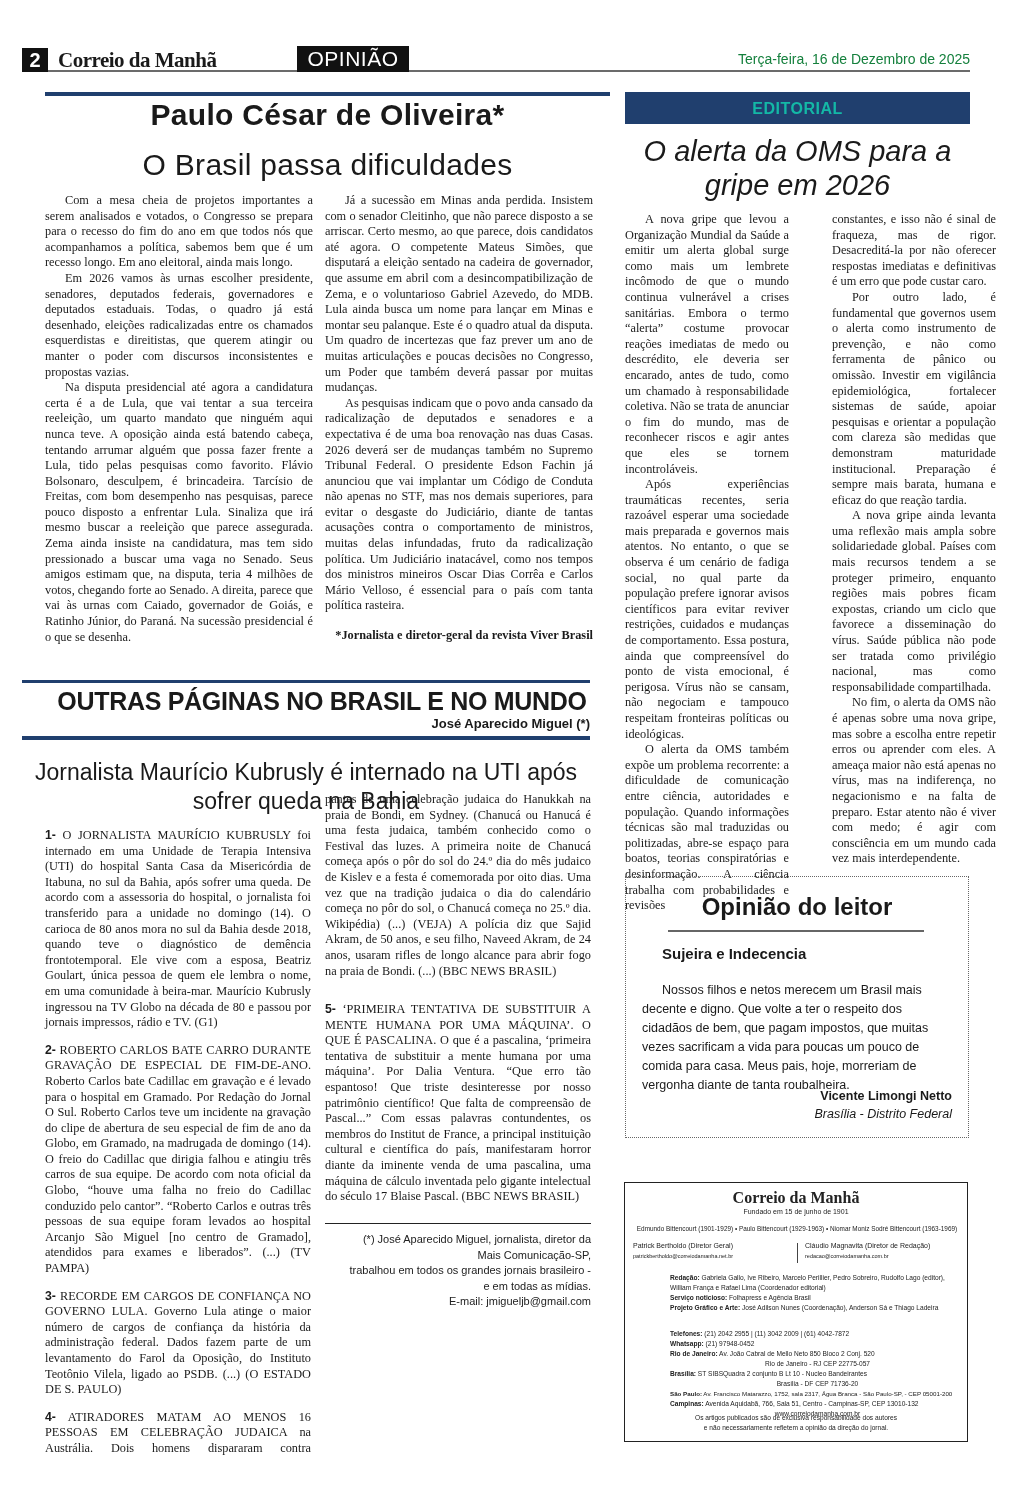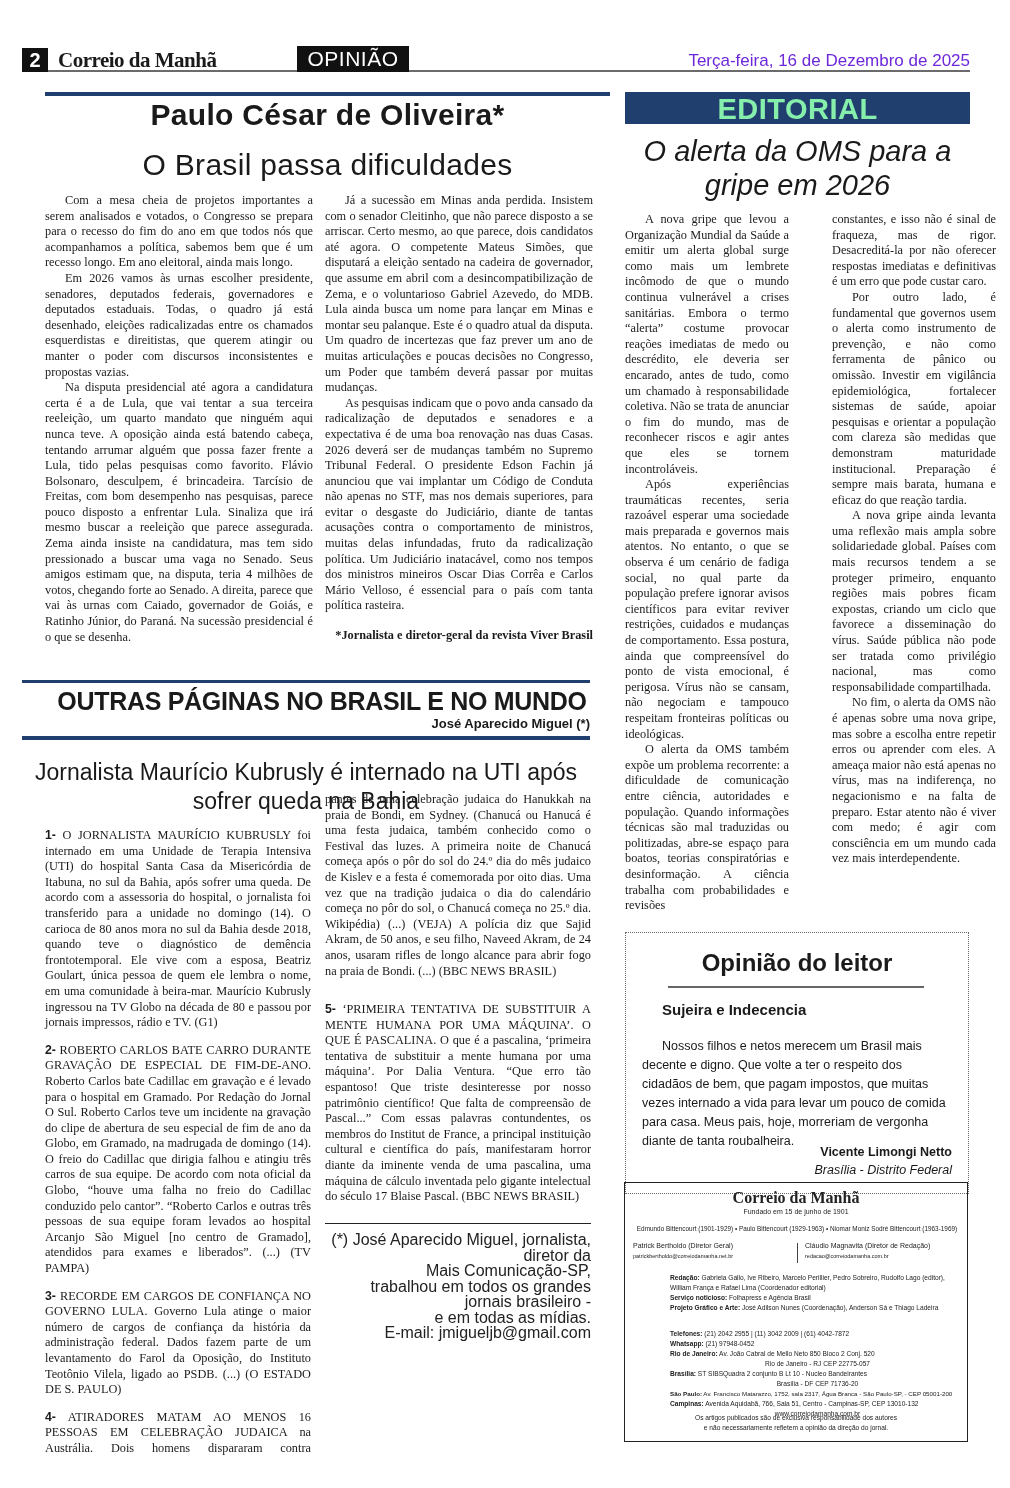--- a/index.html
+++ b/index.html
@@ -4,48 +4,48 @@
 <style>
   * { box-sizing: border-box; margin: 0; padding: 0; }
   html, body { width: 1010px; height: 1488px; background: #ffffff; overflow: hidden; }
   body { position: relative; color: #1a1a1a; font-family: "Liberation Serif", serif; }
 
   
   .masthead { position: absolute; left: 22px; top: 46px; width: 948px; height: 26px; border-bottom: 2px solid #6b6b6b; }
   .page-num { position: absolute; left: 0; top: 2px; width: 26px; height: 24px; background: #111; color: #fff; font-family: "Liberation Sans", sans-serif; font-weight: bold; font-size: 20px; text-align: center; line-height: 24px; }
   .brand { position: absolute; left: 36px; top: 2px; font-family: "Liberation Serif", serif; font-weight: bold; font-size: 21px; letter-spacing: -0.5px; line-height: 24px; }
   .section-tag { position: absolute; left: 275px; top: 0; width: 112px; height: 26px; background: #111; color: #fff; font-family: "Liberation Sans", sans-serif; font-size: 21px; line-height: 26px; text-align: center; letter-spacing: 0.5px; }
-  .date { position: absolute; right: 0; top: 5px; font-family: "Liberation Sans", sans-serif; font-size: 17px; color: #6d28d9; }
+  .date { position: absolute; right: 0; top: 5px; font-family: "Liberation Sans", sans-serif; font-size: 14px; color: #15803d; }
 
   
   .rule-blue { position: absolute; height: 4px; background: #203f6e; }
   .author-title { position: absolute; left: 45px; top: 98px; width: 565px; text-align: center; font-family: "Liberation Sans", sans-serif; font-size: 30px; font-weight: bold; letter-spacing: 0.3px; }
   .op-headline { position: absolute; left: 45px; top: 148px; width: 565px; text-align: center; font-family: "Liberation Sans", sans-serif; font-size: 30px; letter-spacing: 0.3px; }
 
   .col { position: absolute; font-family: "Liberation Serif", serif; font-size: 12.3px; line-height: 15.6px; text-align: justify; hyphens: auto; }
   .col p { text-indent: 20px; }
   .signature { font-weight: bold; text-align: right; margin-top: 14px; text-indent: 0 !important; }
 
   
-  .editorial-banner { position: absolute; left: 625px; top: 92px; width: 345px; height: 32px; background: #203f6e; color: #86efac; font-family: "Liberation Sans", sans-serif; font-weight: bold; font-size: 29px; line-height: 34px; text-align: center; letter-spacing: 0.5px; }
+  .editorial-banner { position: absolute; left: 625px; top: 92px; width: 345px; height: 32px; background: #203f6e; color: #14b8a6; font-family: "Liberation Sans", sans-serif; font-weight: bold; font-size: 16px; line-height: 34px; text-align: center; letter-spacing: 0.5px; }
   .editorial-headline { position: absolute; left: 625px; top: 134px; width: 345px; text-align: center; font-family: "Liberation Sans", sans-serif; font-size: 29px; line-height: 34px; font-style: italic; }
 
   
   .outras-title { position: absolute; left: 38px; top: 687px; width: 568px; text-align: center; font-family: "Liberation Sans", sans-serif; font-weight: bold; font-size: 25px; letter-spacing: -0.3px; }
   .outras-author { position: absolute; right: 420px; top: 716px; font-family: "Liberation Sans", sans-serif; font-weight: bold; font-size: 13px; }
   .news-headline { position: absolute; left: 22px; top: 758px; width: 568px; text-align: center; font-family: "Liberation Sans", sans-serif; font-size: 23px; line-height: 29px; }
 
   .news { margin-bottom: 12px; }
   .news .num { font-family: "Liberation Sans", sans-serif; font-weight: bold; }
 
   .footnote-rule { height: 1.5px; background: #222; margin: 10px 0 8px 0; }
-  .footnote { font-family: "Liberation Sans", sans-serif; font-size: 16px; line-height: 15.5px; text-align: right; color: #222; }
+  .footnote { font-family: "Liberation Sans", sans-serif; font-size: 11px; line-height: 15.5px; text-align: right; color: #222; }
 
   
-  .leitor-box { position: absolute; left: 625px; top: 932px; width: 344px; height: 262px; border: 1px dotted #666; }
+  .leitor-box { position: absolute; left: 625px; top: 876px; width: 344px; height: 262px; border: 1px dotted #666; }
   .leitor-title { position: absolute; left: 0; top: 16px; width: 100%; text-align: center; font-family: "Liberation Sans", sans-serif; font-weight: bold; font-size: 24px; }
   .leitor-rule { position: absolute; left: 42px; top: 53px; width: 256px; height: 2px; background: #666; }
   .leitor-sub { position: absolute; left: 36px; top: 68px; font-family: "Liberation Sans", sans-serif; font-weight: bold; font-size: 15px; text-align: right; }
   .leitor-text { position: absolute; left: 16px; top: 104px; width: 310px; font-family: "Liberation Sans", sans-serif; font-size: 12.5px; line-height: 19px; }
   .leitor-text p { text-indent: 20px; }
   .leitor-name { position: absolute; right: 16px; top: 212px; font-family: "Liberation Sans", sans-serif; font-weight: bold; font-size: 12.5px; }
   .leitor-place { position: absolute; right: 16px; top: 230px; font-family: "Liberation Sans", sans-serif; font-style: italic; font-size: 12.5px; }
 
   
   .exp-box { position: absolute; left: 624px; top: 1182px; width: 344px; height: 260px; border: 1.5px solid #222; font-family: "Liberation Sans", sans-serif; font-size: 6.6px; line-height: 10px; color: #222; }
@@ -142,21 +142,21 @@
     <div>e em todas as mídias.</div>
     <div>E-mail: jmigueljb@gmail.com</div>
   </div>
 </div>
 
 <div class="leitor-box">
   <div class="leitor-title">Opinião do leitor</div>
   <div class="leitor-rule"></div>
   <div class="leitor-sub">Sujeira e Indecencia</div>
   <div class="leitor-text">
-    <p>Nossos filhos e netos merecem um Brasil mais decente e digno. Que volte a ter o respeito dos cidadãos de bem, que pagam impostos, que muitas vezes internado a vida para levar um pouco de comida para casa. Meus pais, hoje, morreriam de vergonha diante de tanta roubalheira.</p>
+    <p>Nossos filhos e netos merecem um Brasil mais decente e digno. Que volte a ter o respeito dos cidadãos de bem, que pagam impostos, que muitas vezes sacrificam a vida para poucas um pouco de comida para casa. Meus pais, hoje, morreriam de vergonha diante de tanta roubalheira.</p>
   </div>
   <div class="leitor-name">Vicente Limongi Netto</div>
   <div class="leitor-place">Brasília - Distrito Federal</div>
 </div>
 
 <div class="exp-box">
   <div class="exp-brand">Correio da Manhã</div>
   <div class="exp-founded">Fundado em 15 de junho de 1901</div>
   <div class="exp-founders">Edmundo Bittencourt (1901-1929) • Paulo Bittencourt (1929-1963) • Niomar Moniz Sodré Bittencourt (1963-1969)</div>
   <div class="exp-dir-left">

